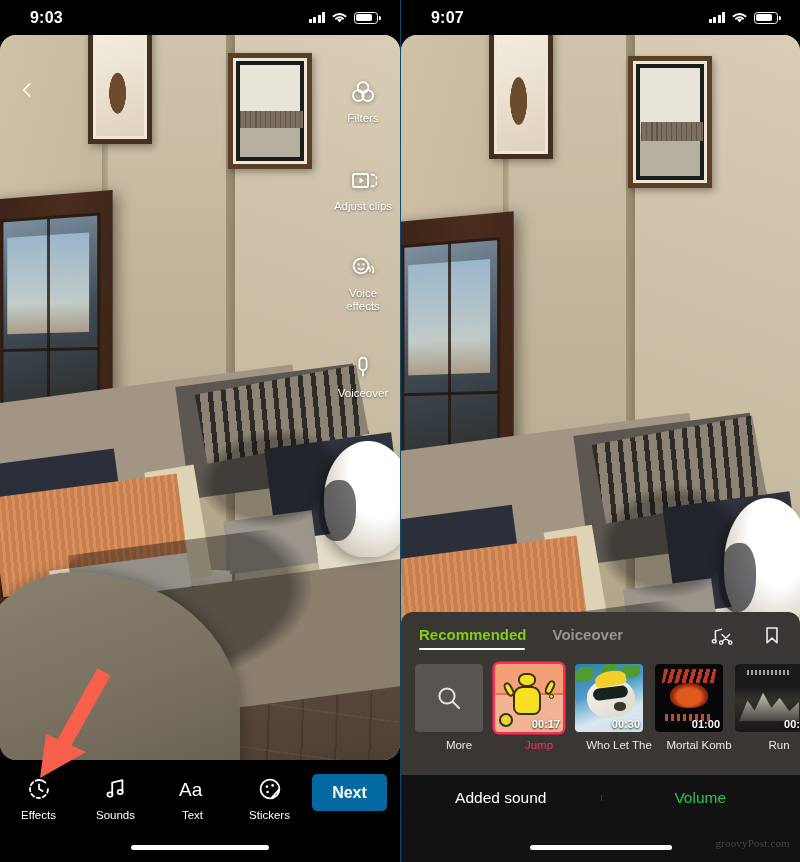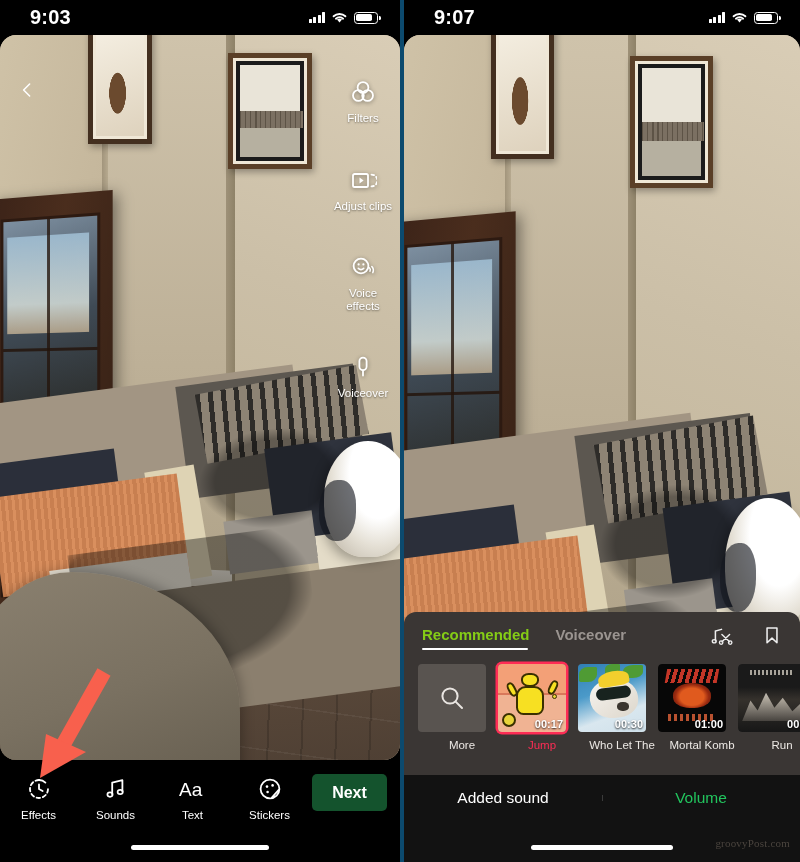--- a/index.html
+++ b/index.html
@@ -4,29 +4,29 @@
 <style>
   * { margin:0; padding:0; box-sizing:border-box; }
   html,body { background:#000; }
   body {
     width:800px; height:862px;
     font-family:"Liberation Sans", sans-serif;
     position:relative; overflow:hidden;
   }
   .stage { position:absolute; inset:0; display:flex; background:#000; }
   .phone { position:relative; width:400px; height:862px; background:#000; overflow:hidden; }
-  .phone.right { border-left:4px solid #0c4a6e; }
+  .phone.right { border-left:1px solid #0c4a6e; }
 
   
   .statusbar {
     position:absolute; top:0; left:0; right:0; height:35px;
     display:flex; align-items:center; justify-content:space-between;
     padding:0 22px 0 30px; color:#fff; z-index:40; background:#000;
   }
-  .status-time { font-size:20px; font-weight:bold; letter-spacing:.2px; }
+  .status-time { font-size:16px; font-weight:bold; letter-spacing:.2px; }
   .status-right { display:flex; align-items:center; gap:6px; }
   .sig { display:flex; align-items:flex-end; gap:1.5px; height:11px; }
   .sig i { width:3px; background:#fff; border-radius:.5px; display:block; }
   .sig i:nth-child(1){ height:4px; } .sig i:nth-child(2){ height:6px; }
   .sig i:nth-child(3){ height:8.5px; } .sig i:nth-child(4){ height:11px; }
   .batt { width:24px; height:12px; border:1.6px solid #fff; border-radius:3.5px; position:relative; }
   .batt::after { content:""; position:absolute; right:-3.6px; top:3.2px; width:2px; height:4.4px;
     background:#fff; border-radius:0 1.5px 1.5px 0; }
   .batt i { position:absolute; left:1.4px; top:1.4px; bottom:1.4px; width:72%; background:#fff; border-radius:1.8px; display:block; }
 
@@ -157,21 +157,21 @@
   .tool .tlabel { color:#fff; font-size:11.5px; line-height:12.5px; text-align:center;
     text-shadow:0 1px 2px rgba(0,0,0,.5); }
 
   .bottombar { position:absolute; left:0; right:0; bottom:0; height:102px; background:#000; z-index:30; }
   .bottom-tools { position:absolute; left:0; right:0; top:10px; height:56px;
     display:flex; align-items:center; }
   .btool { width:77px; display:flex; flex-direction:column; align-items:center; gap:6px; }
   .btool .bicon { height:27px; display:flex; align-items:center; justify-content:center; }
   .btool .blabel { color:#fff; font-size:11.5px; }
   .next-btn { position:absolute; right:13px; top:14px; width:75px; height:37px;
-    background:#14532d; border-radius:5px; color:#fff; font-size:16px; font-weight:bold;
+    background:#0369a1; border-radius:5px; color:#fff; font-size:16px; font-weight:bold;
     display:flex; align-items:center; justify-content:center; border:none; cursor:pointer; }
   .home-ind { position:absolute; left:50%; transform:translateX(-50%); bottom:12px;
     width:138px; height:5px; background:#fff; border-radius:3px; }
 
   .red-arrow { position:absolute; left:22px; top:668px; width:110px; height:118px; z-index:35; }
 
   
   .sound-panel { position:absolute; left:0; right:0; bottom:87px; top:612px;
     background:#3a3634; border-radius:12px 12px 0 0; z-index:30; overflow:hidden; }
   .sp-head { height:48px; display:flex; align-items:center; padding:0 18px; position:relative; }

